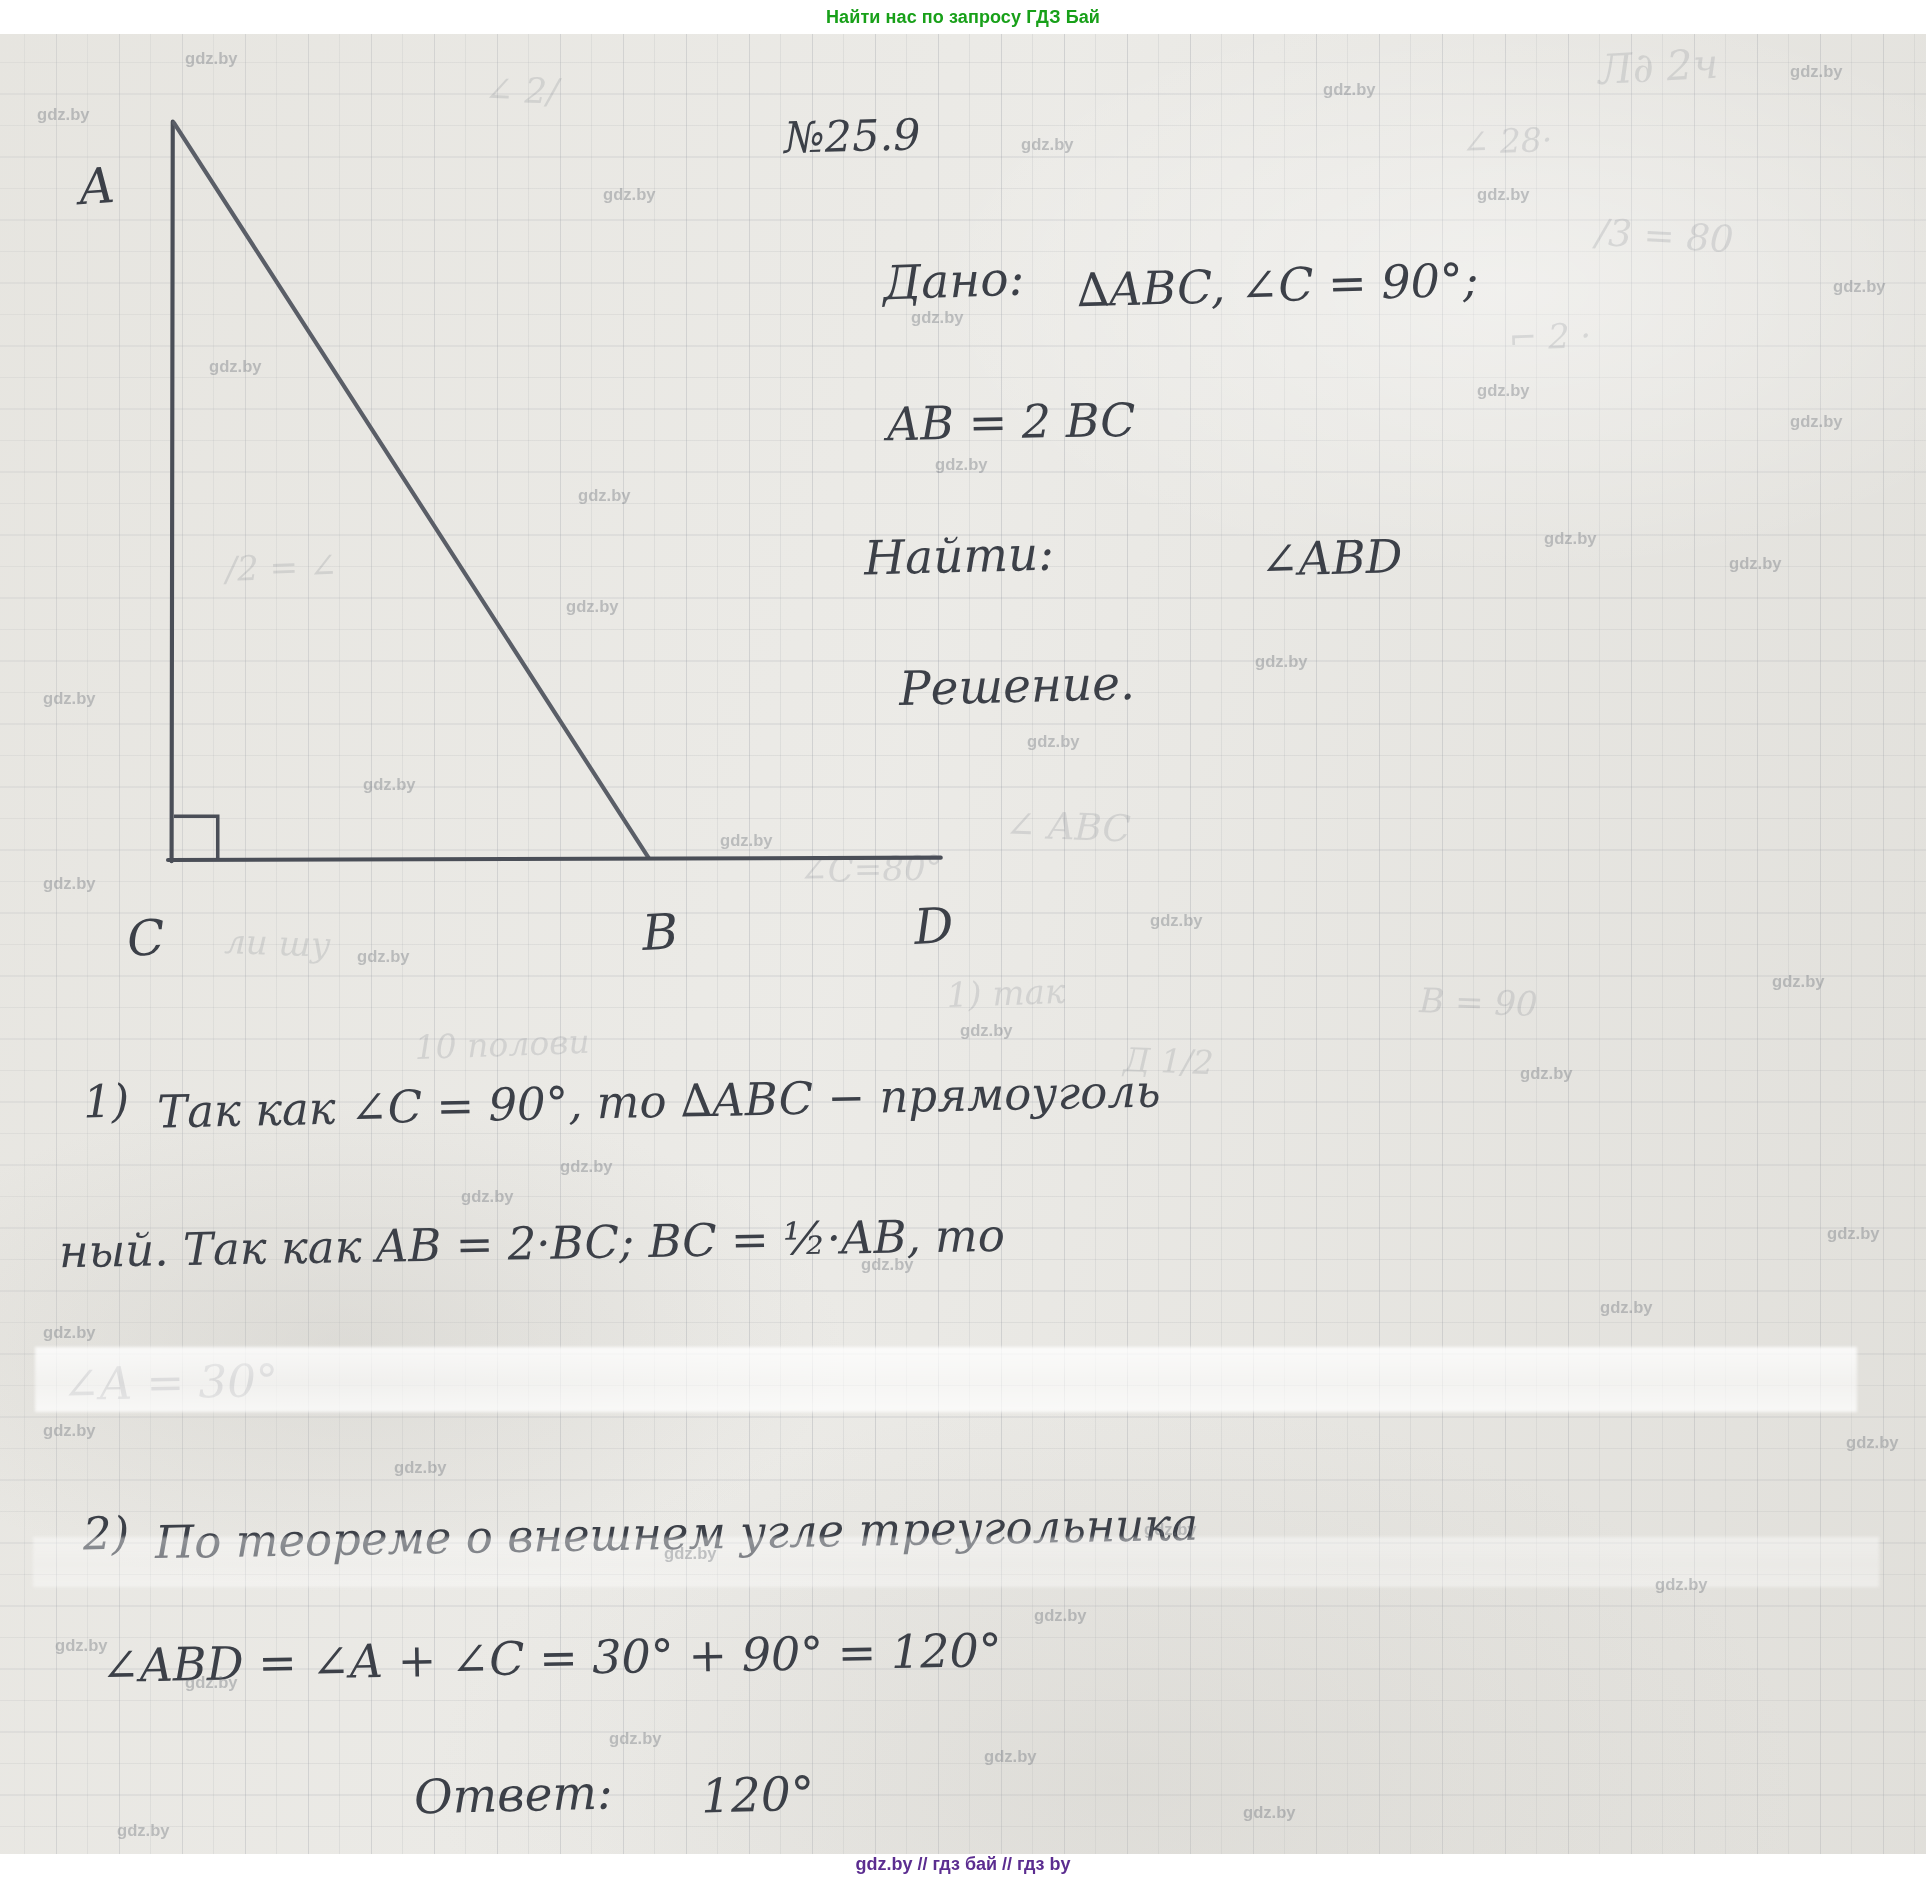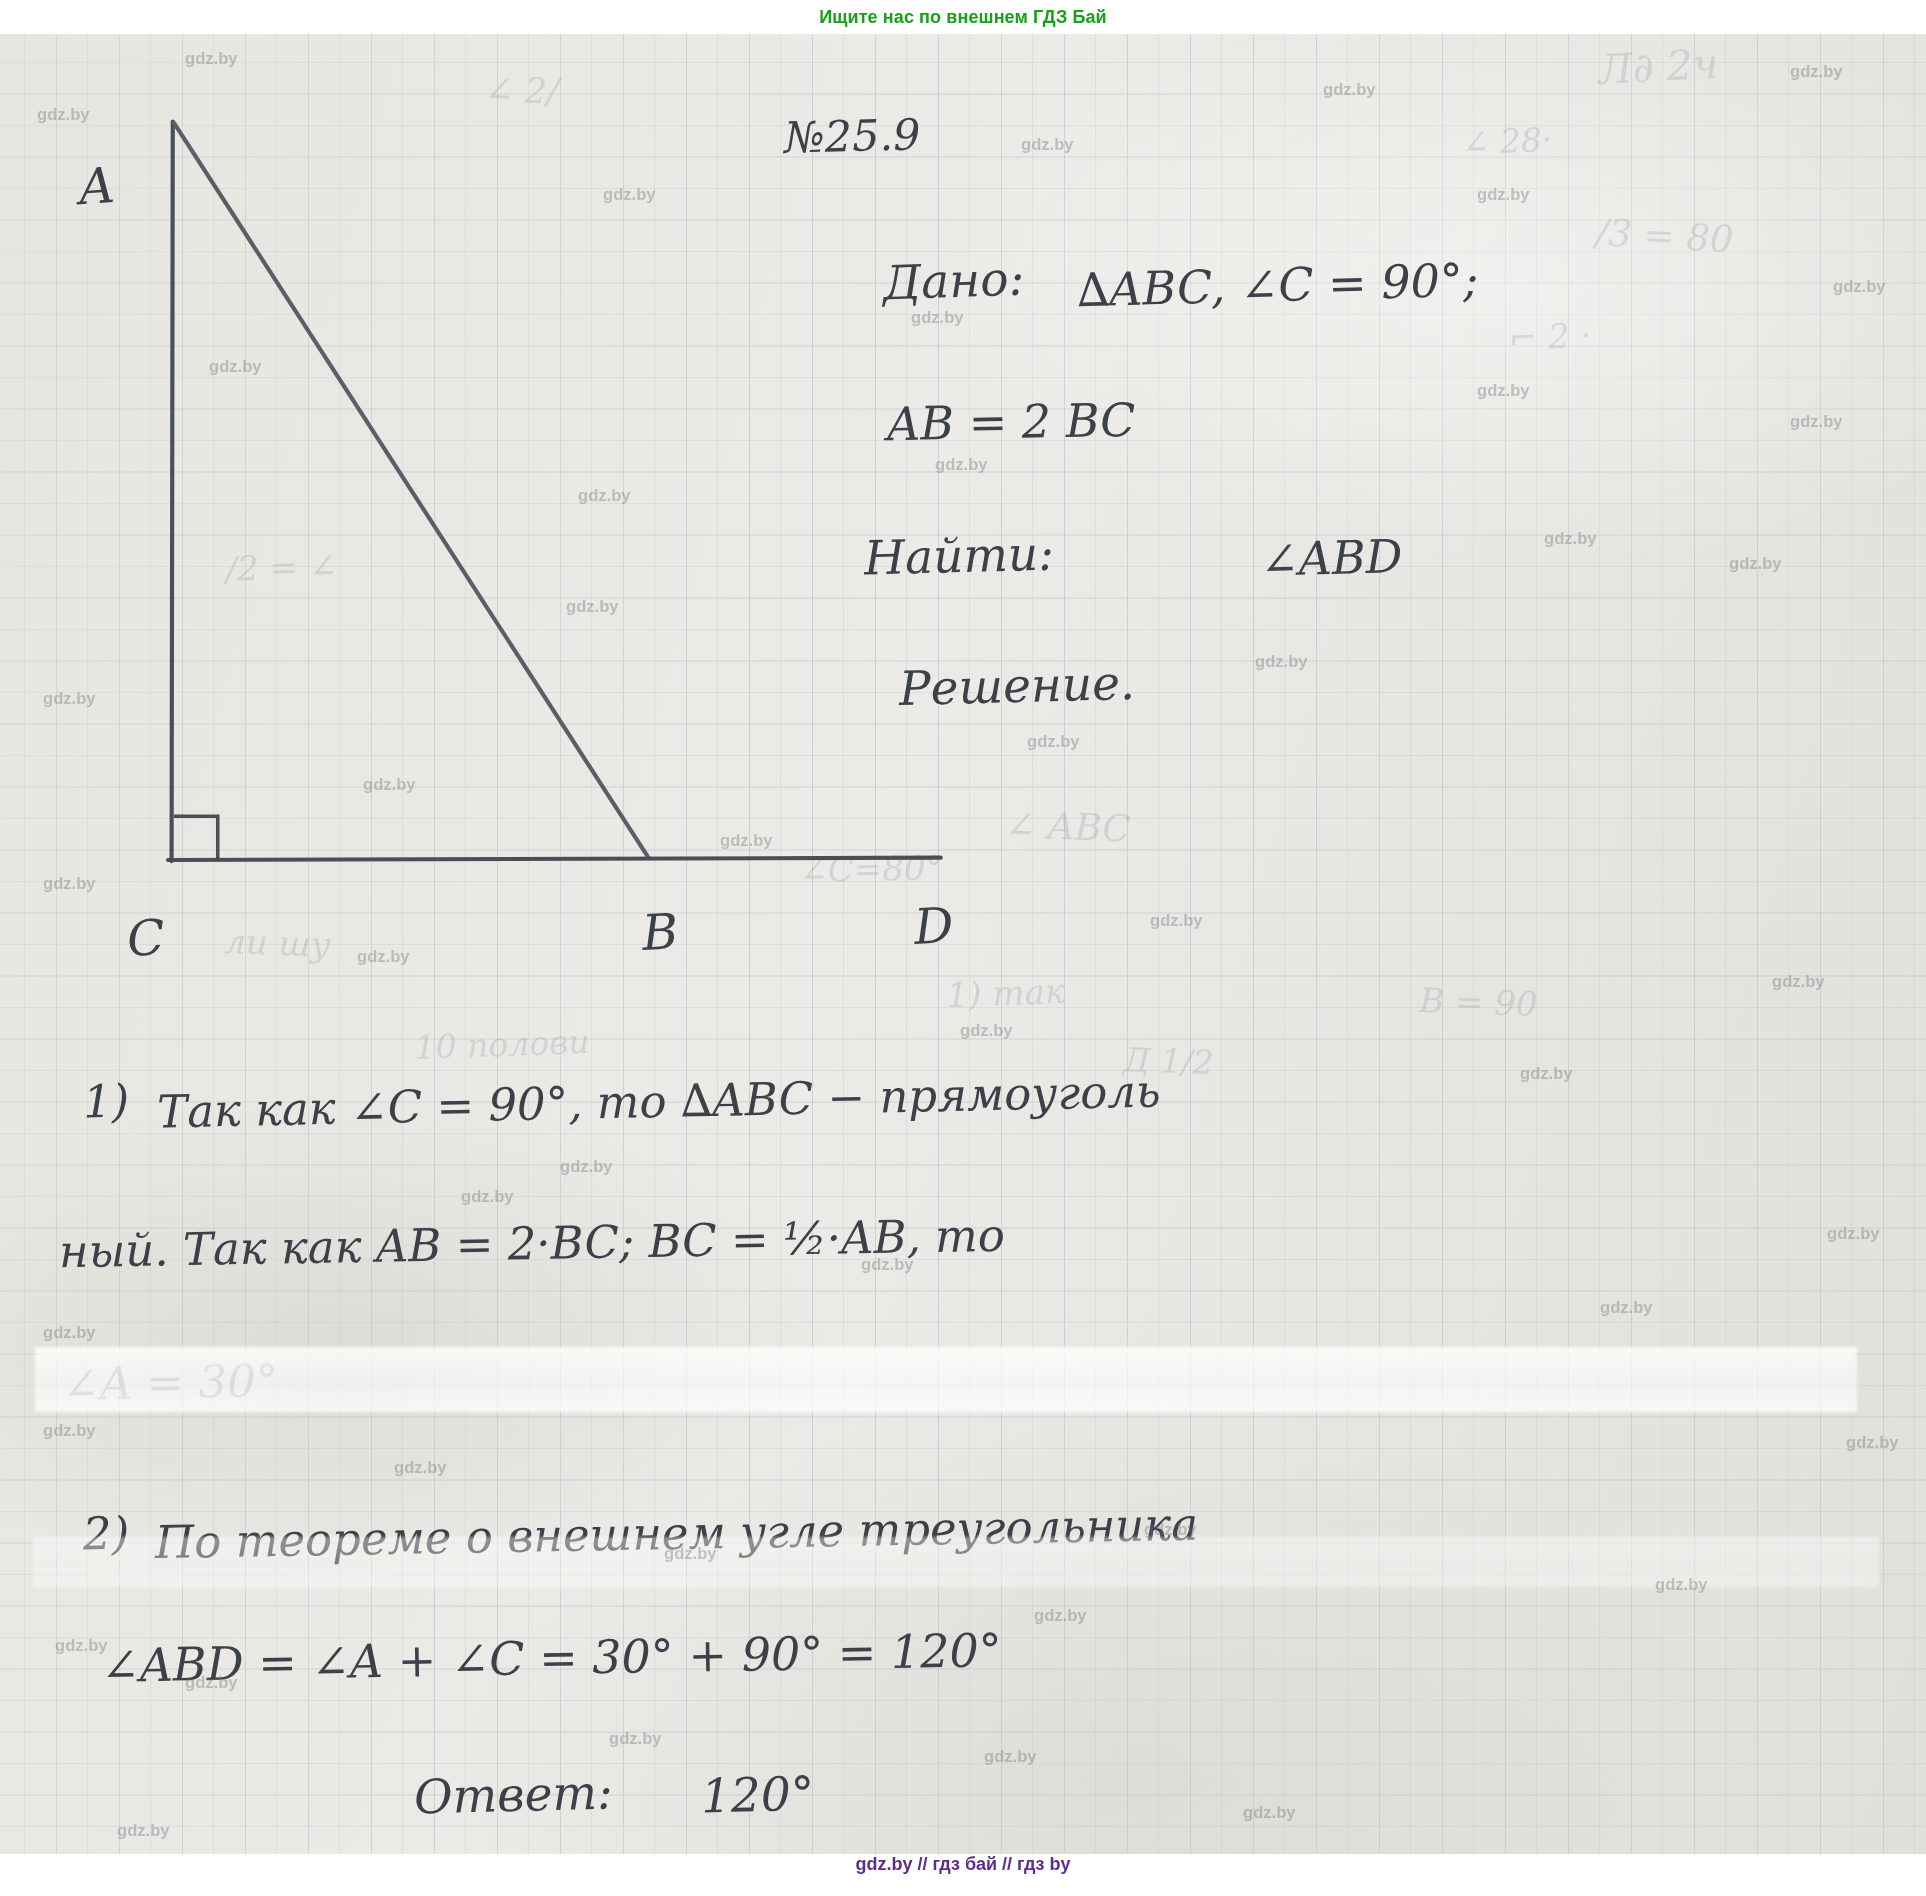--- a/index.html
+++ b/index.html
@@ -137,21 +137,21 @@
     white-space: nowrap;
     pointer-events: none;
     user-select: none;
     z-index: 30;
   }
 </style>
 </head>
 <body>
 
 <div class="top-banner">
-  <span class="top-banner-text">Ищите нас по внешнем ГДЗ Бай</span>
+  <span class="top-banner-text">Найти нас по запросу ГДЗ Бай</span>
 </div>
 
 <div class="sheet">
 
   <div class="grid"></div>
   <div class="paper-shade"></div>
 
   <div class="ghost" style="left:1597px; top:12px; font-size:41px; transform: rotate(-3deg);">Л∂ 2ч</div>
   <div class="ghost" style="left:485px; top:35px; font-size:35px; transform: rotate(2deg);">∠ 2∕</div>
   <div class="ghost" style="left:1461px; top:89px; font-size:33px; transform: rotate(-2deg);">∠ 28·</div>

